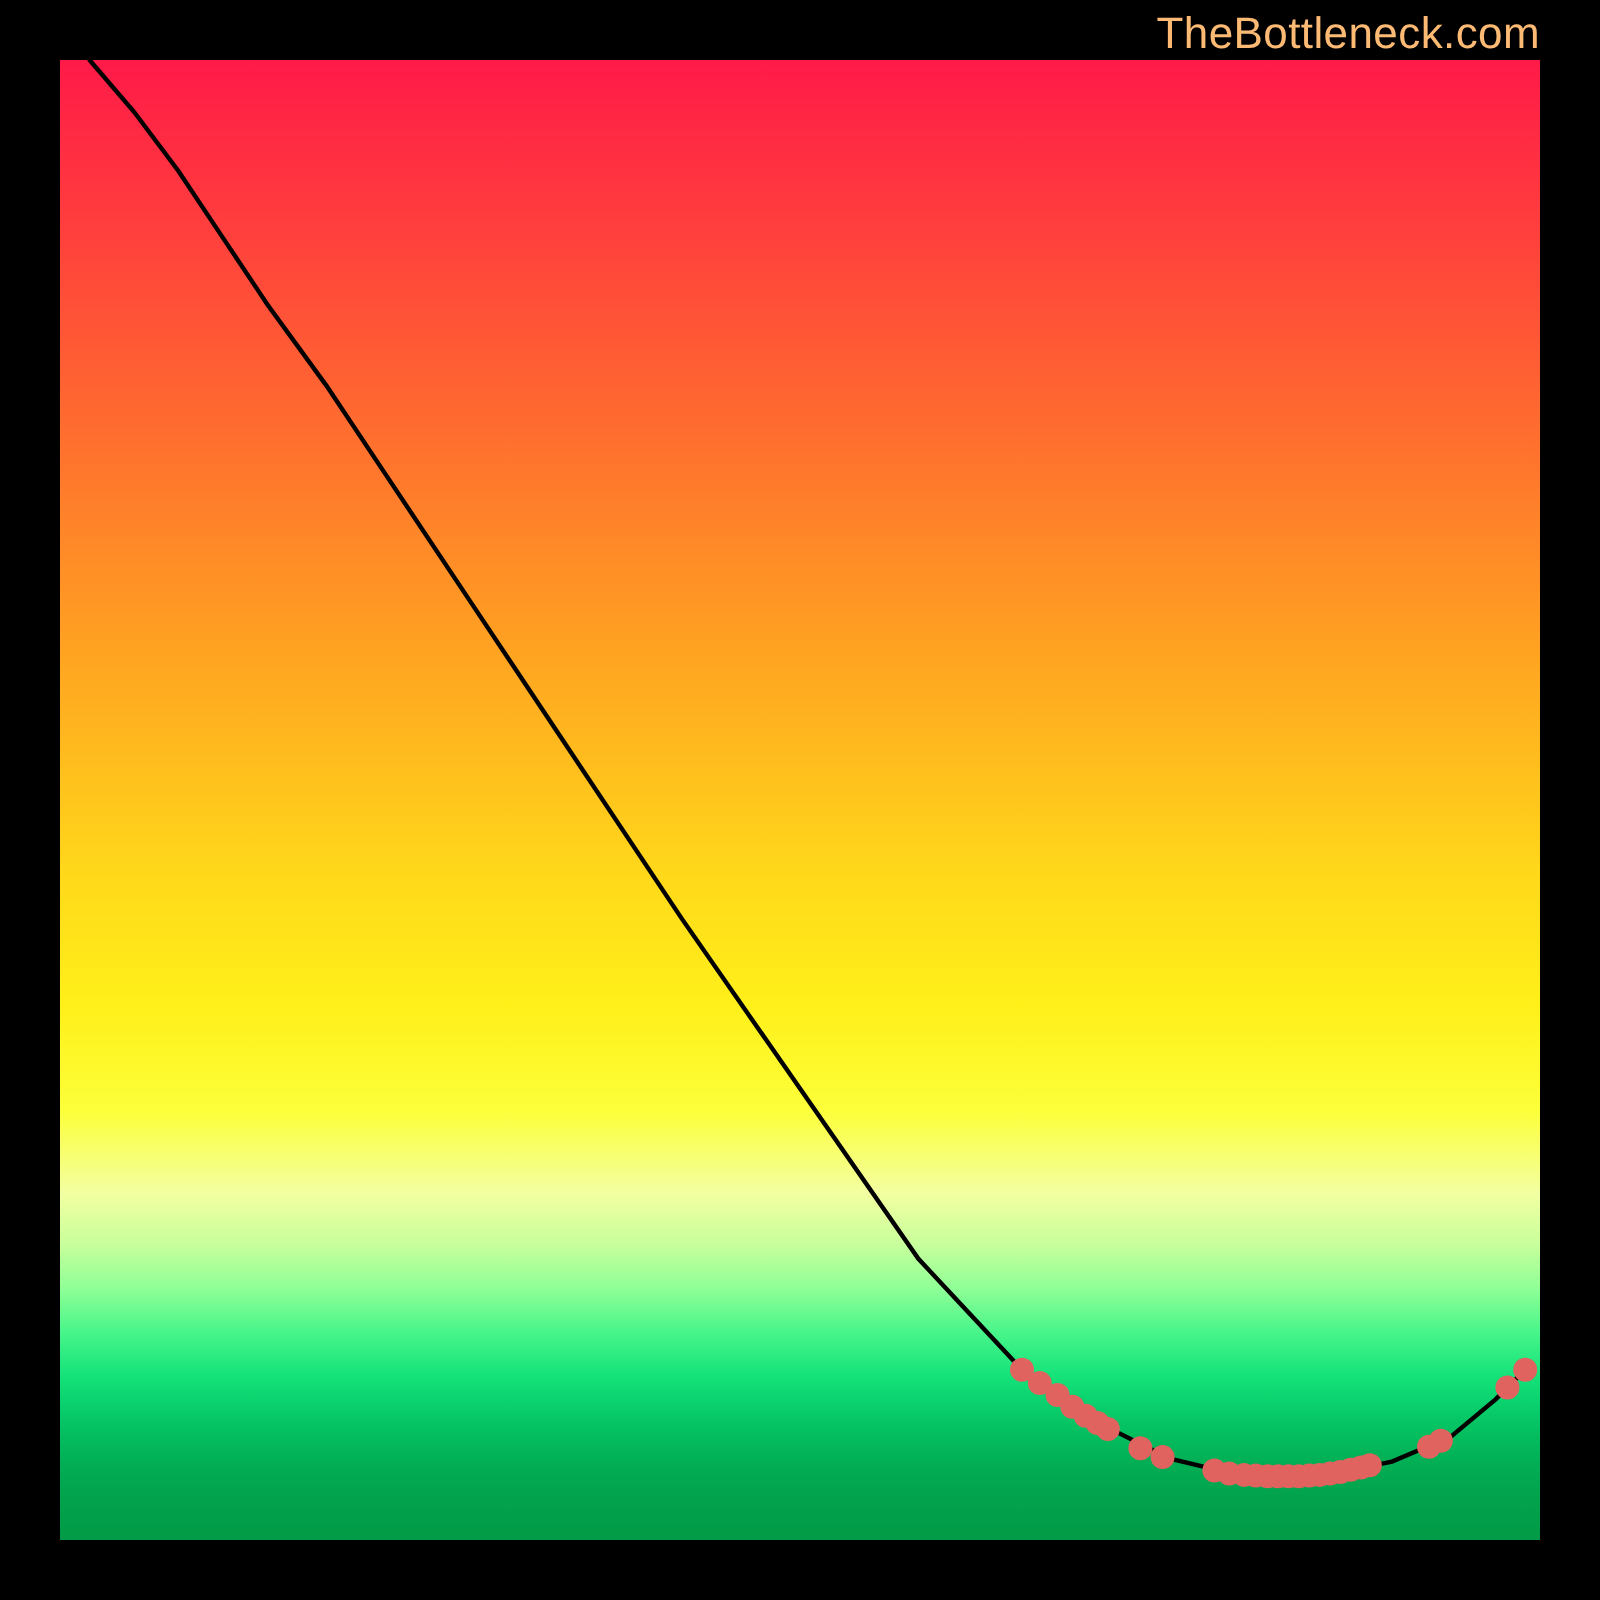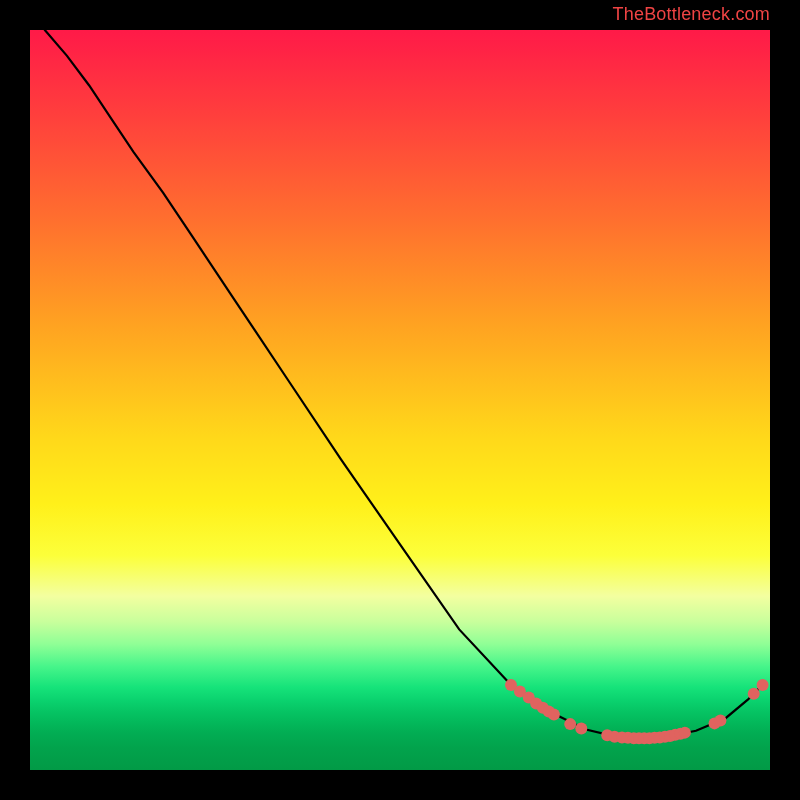--- a/index.html
+++ b/index.html
@@ -49,22 +49,22 @@
     );
   }
   .svg-layer {
     position: absolute;
     inset: 0;
   }
   .watermark {
     position: absolute;
     top: 4px;
     right: 30px;
-    color: #ef4444;
-    font-size: 18px;
+    color: #fdba74;
+    font-size: 22px;
     letter-spacing: 0.2px;
     user-select: none;
   }
 </style>
 </head>
 <body>
 
 <div class="stage">
   <div class="watermark">TheBottleneck.com</div>
 

